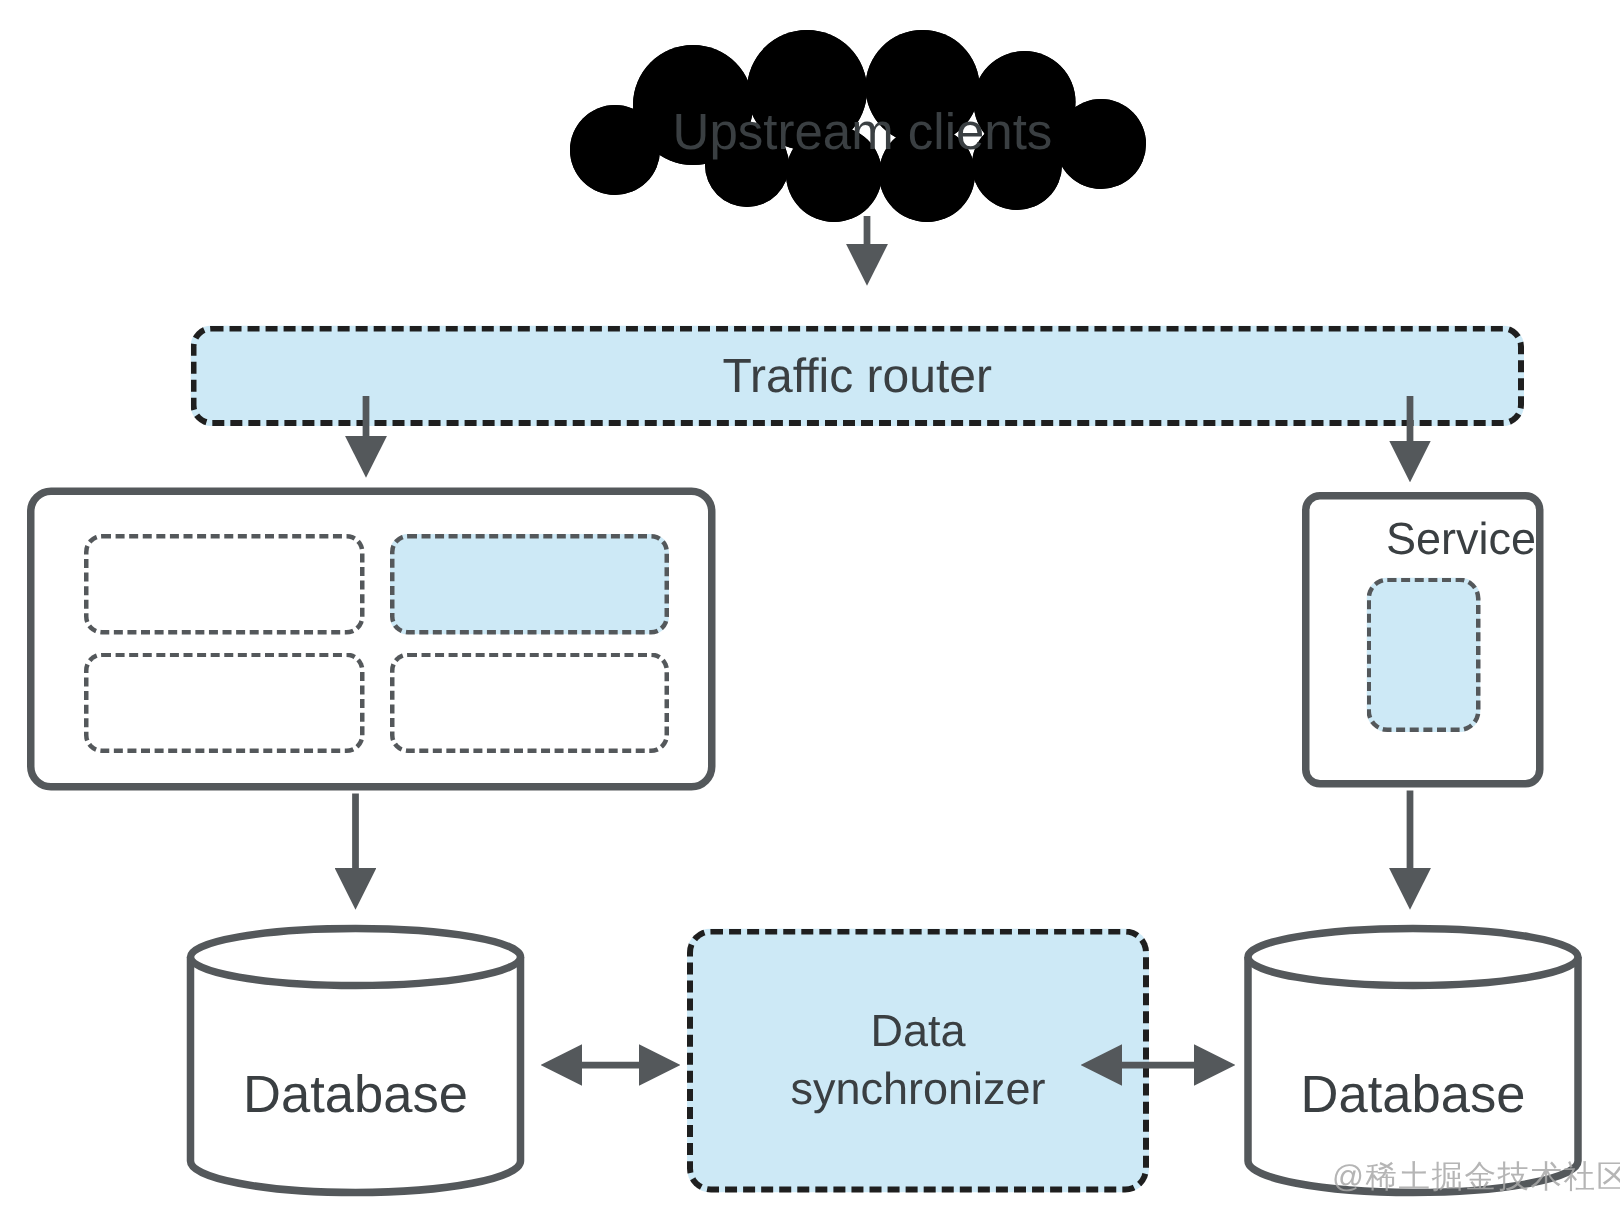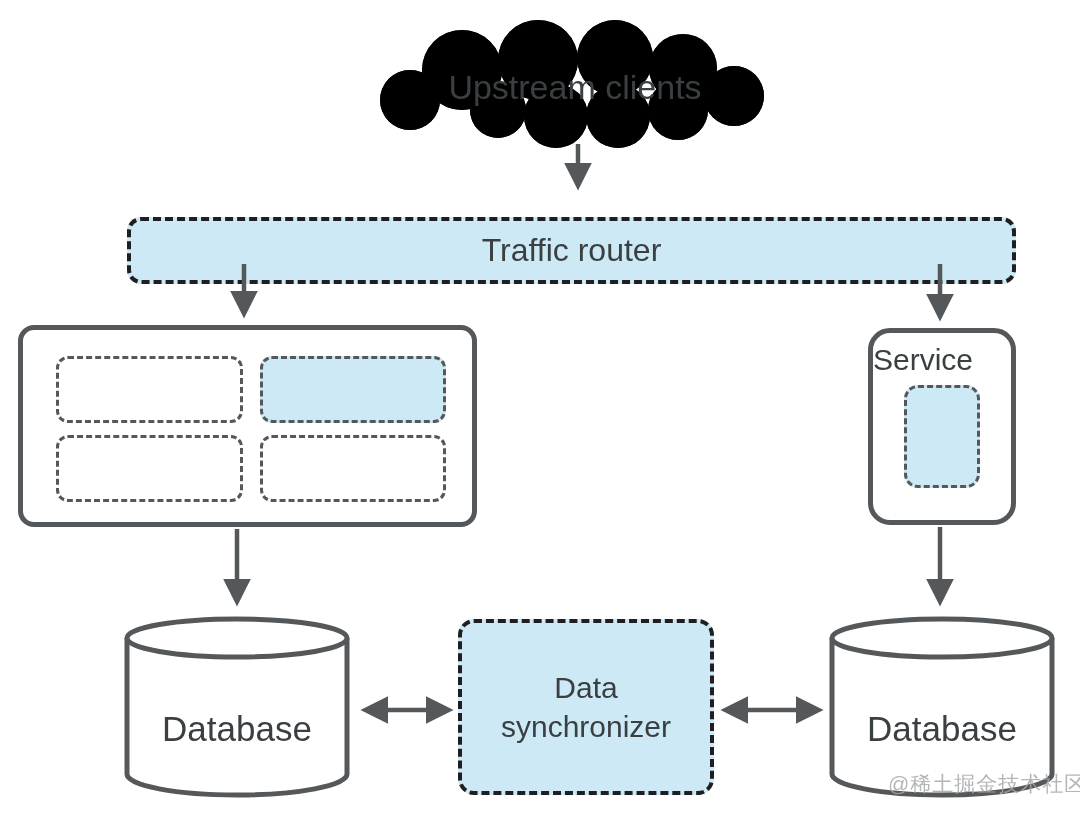--- a/index.html
+++ b/index.html
@@ -31,41 +31,41 @@
     grid-template-rows:1fr 1fr; gap:12px 17px;
     padding:26px 26px 20px 33px;
   }
   .slot {
     border:3px dashed #54585b; border-radius:12px; background:#ffffff;
   }
   .slot.filled { background:#cde9f6; }
 
   
   .service-box {
-    left:868px; top:328px; width:148px; height:197px;
-    background:#ffffff; border:5px solid #54585b; border-radius:22px;
-    text-align:left;
+    left:868px; top:328px; width:161px; height:197px;
+    background:#ffffff; border:5px solid #54585b; border-radius:12px;
+    text-align:right;
   }
   .service-title { margin-top:10px; font-size:30px; }
   .service-slot {
     width:76px; height:103px; margin:8px auto 0;
     background:#cde9f6; border:3px dashed #54585b; border-radius:14px;
     box-sizing:border-box;
   }
 
   
   .db-svg { width:228px; height:188px; overflow:visible; }
   .db-left  { left:123px; top:614px; }
   .db-right { left:828px; top:614px; }
   .db-shape { fill:#ffffff; stroke:#54585b; stroke-width:5; }
   .db-label { font-size:35px; fill:#3a3f42; text-anchor:middle; }
 
   
   .sync {
-    left:458px; top:619px; width:256px; height:176px;
+    left:458px; top:619px; width:308px; height:176px;
     background:#cde9f6; border:4px dashed #1f1f1f; border-radius:16px;
     display:flex; align-items:center; justify-content:center; text-align:center;
     font-size:30px; line-height:1.3; padding:0 30px;
   }
 
   
   .overlay { left:0; top:0; width:1080px; height:820px; z-index:6; pointer-events:none; }
   .arrow { stroke:#54585b; stroke-width:4.5; fill:none; }
 
   

